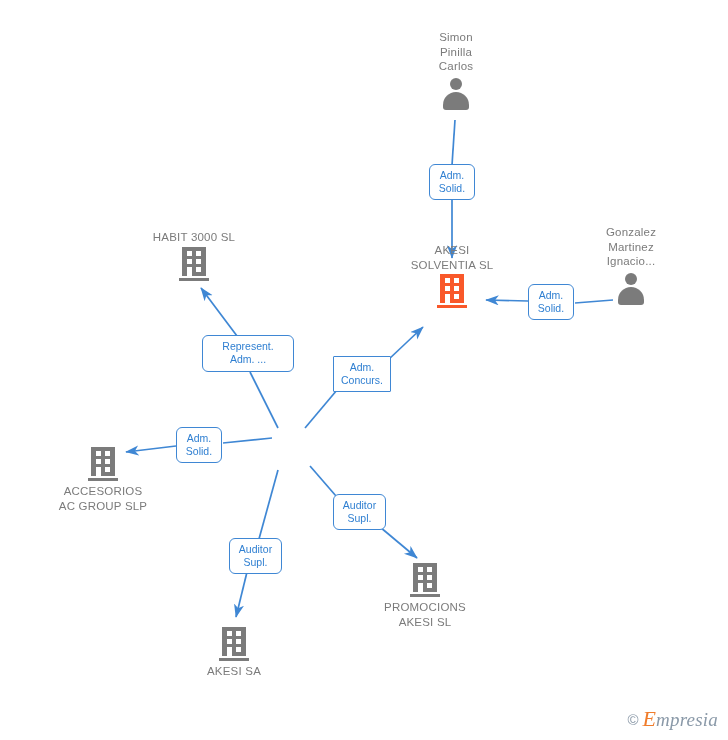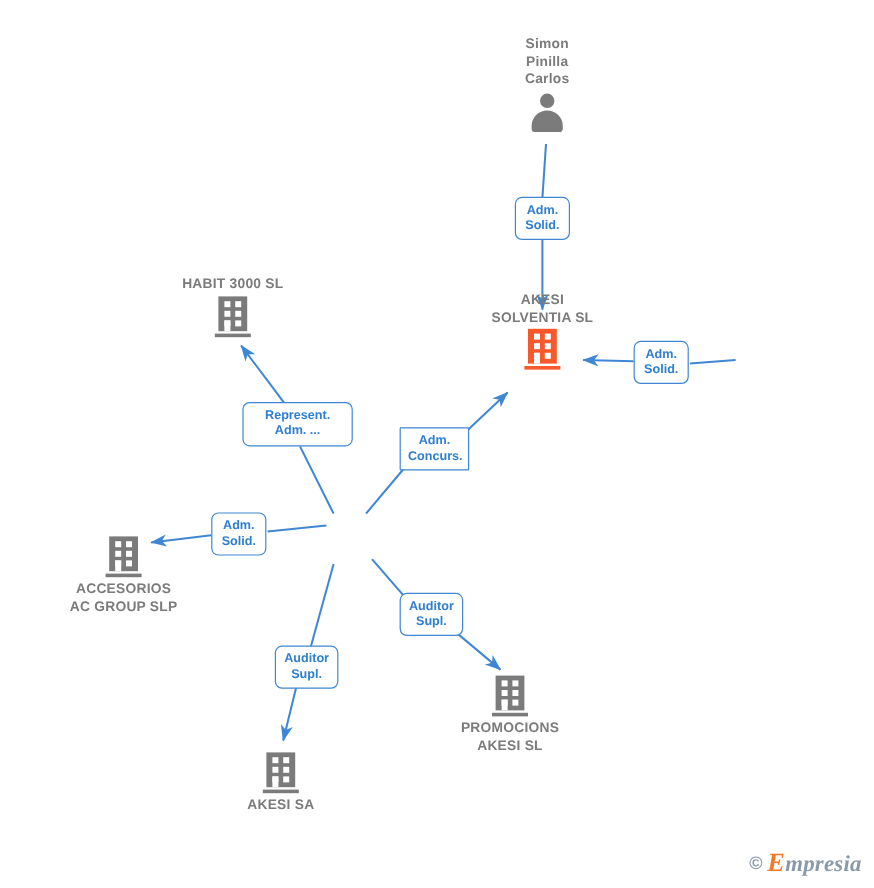--- a/index.html
+++ b/index.html
@@ -10,21 +10,20 @@
   }
   body {
     font-family: "Liberation Sans", sans-serif;
   }
   #graph {
     position: relative;
     width: 728px;
     height: 740px;
     background: #ffffff;
     overflow: hidden;
-    font-weight: bold;
   }
   #edges {
     position: absolute;
     left: 0;
     top: 0;
     width: 728px;
     height: 740px;
   }
 
   
@@ -223,20 +222,31 @@
         <div class="win" style="left:8px;  top:12px;"></div>
         <div class="win" style="left:17px; top:12px;"></div>
         <div class="win" style="left:8px;  top:20px;"></div>
         <div class="win" style="left:17px; top:20px;"></div>
         <div class="door" style="left:8px; top:20px;"></div>
         <div class="plinth"></div>
       </div>
     </div>
   </div>
 
+  <div class="node" style="left:631px; top:225px;">
+    <div class="node-label">Gonzalez
+Martinez
+Ignacio...</div>
+    <div class="node-icon">
+      <div class="person">
+          <div class="head"></div>
+          <div class="body"></div>
+        </div>
+    </div>
+  </div>
 
   <div class="node" style="left:194px; top:230px;">
     <div class="node-label">HABIT 3000 SL</div>
     <div class="node-icon grey-icon">
       <div class="building">
         <div class="tower"></div>
         <div class="win" style="left:8px;  top:4px;"></div>
         <div class="win" style="left:17px; top:4px;"></div>
         <div class="win" style="left:8px;  top:12px;"></div>
         <div class="win" style="left:17px; top:12px;"></div>

